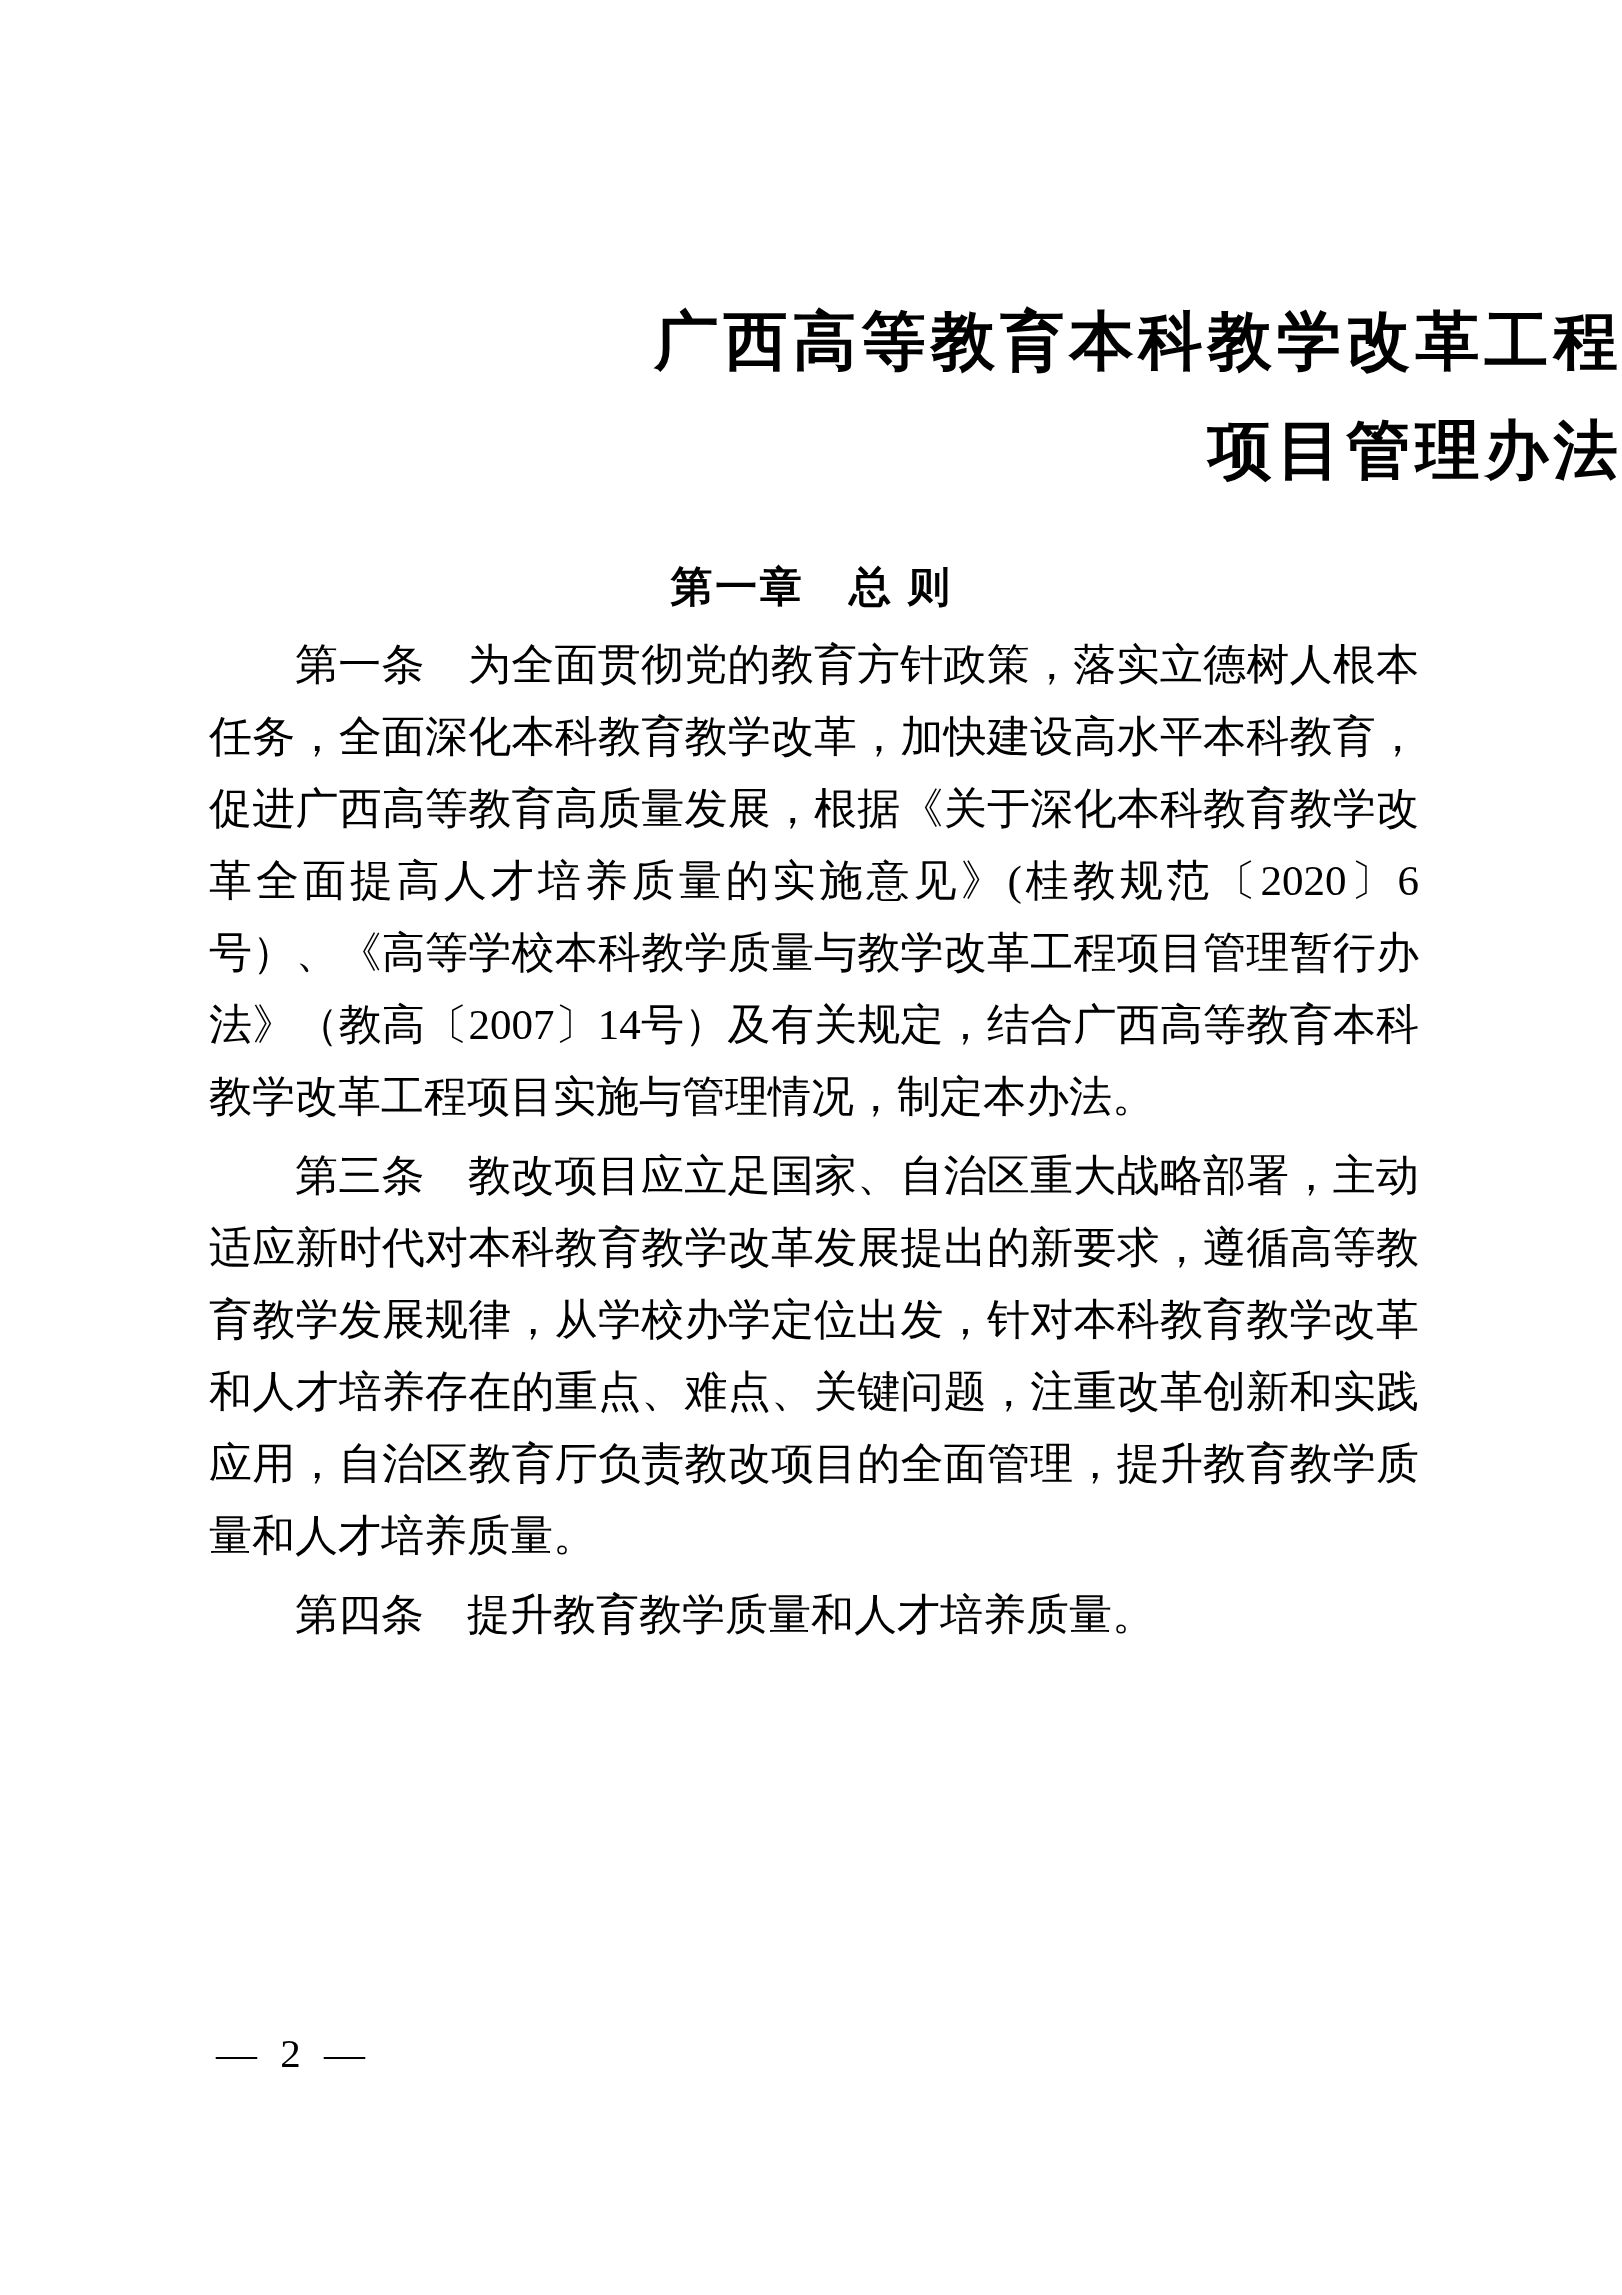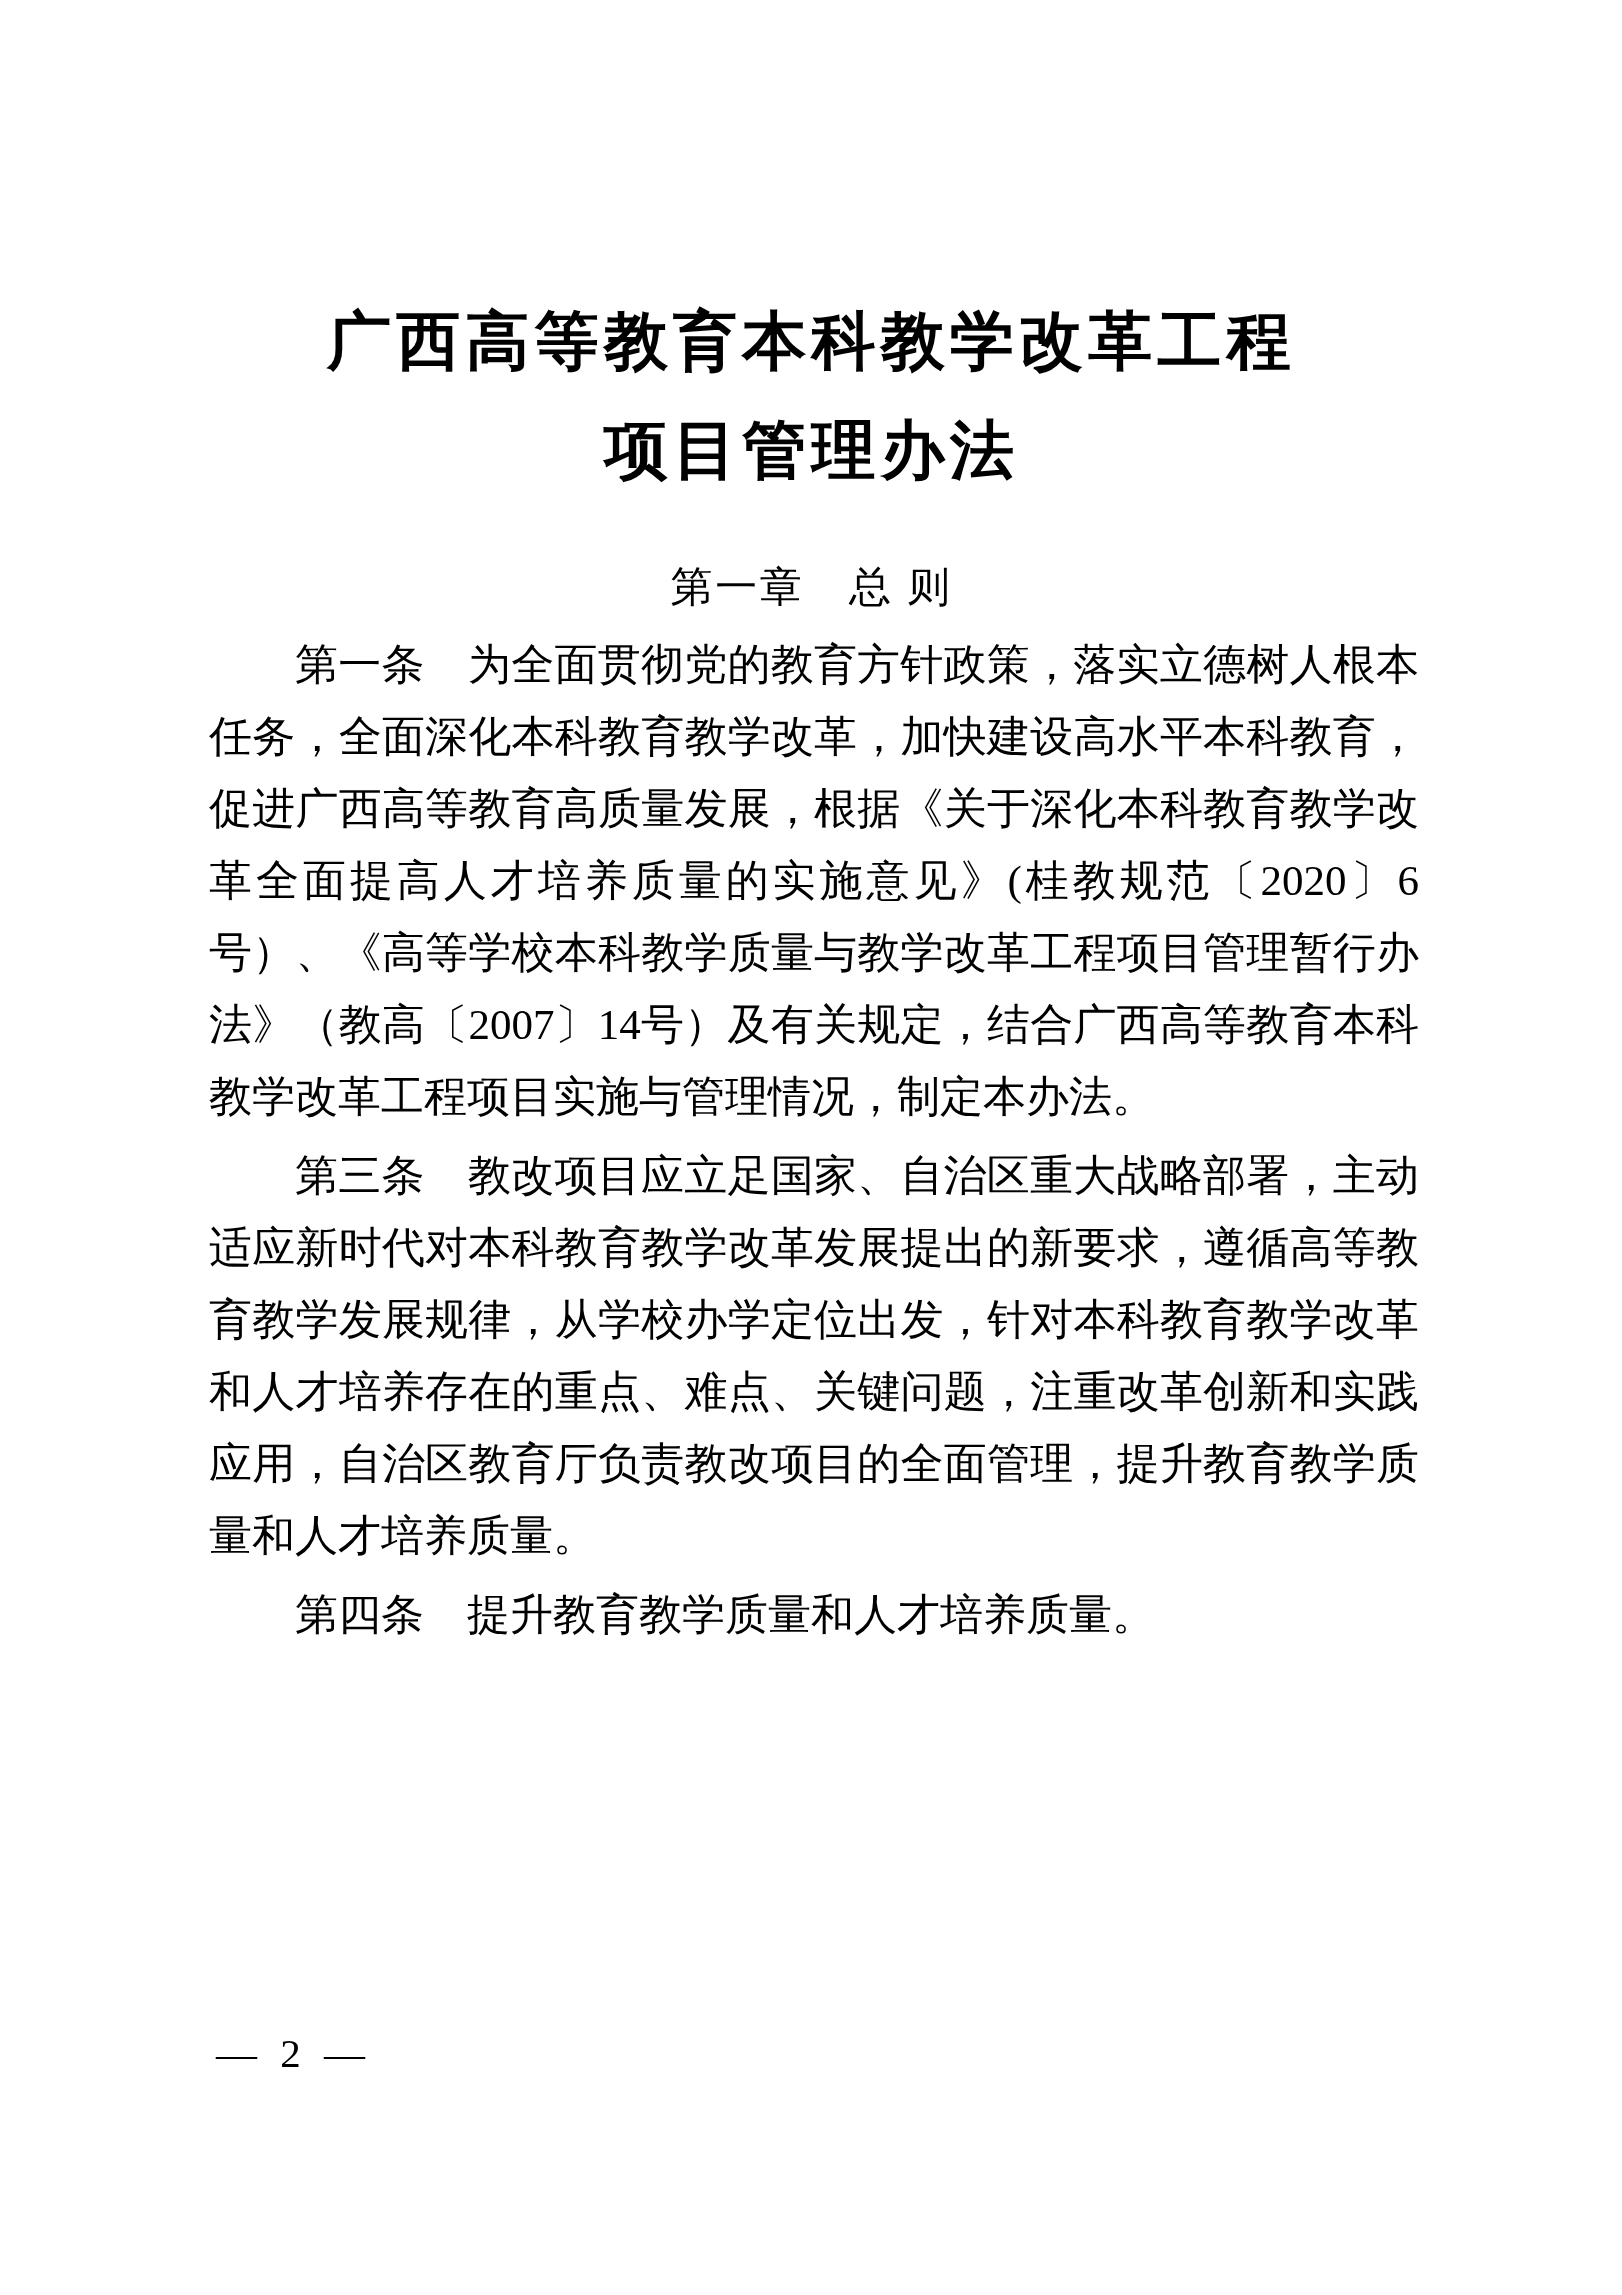--- a/index.html
+++ b/index.html
@@ -22,30 +22,30 @@
     left: 0;
     width: 100%;
     margin: 0;
     text-align: center;
     font-family: "Liberation Serif", "DejaVu Serif", serif;
     font-weight: 900;
     font-size: 64px;
     line-height: 109px;
     letter-spacing: 5.2px;
   }
-  .title-line { display: block; }
+  .title-line { display: block; text-align: right; }
   .chapter-heading {
     position: absolute;
     top: 554px;
     left: 0;
     width: 100%;
     margin: 0;
     text-align: center;
     font-family: "Liberation Sans", "DejaVu Sans", sans-serif;
-    font-weight: normal;
+    font-weight: bold;
     font-size: 42px;
     line-height: 65px;
     letter-spacing: 2.6px;
   }
   .body-text {
     position: absolute;
     top: 622px;
     left: 202px;
     width: 1224px;
     font-family: "Liberation Serif", "DejaVu Serif", serif;

